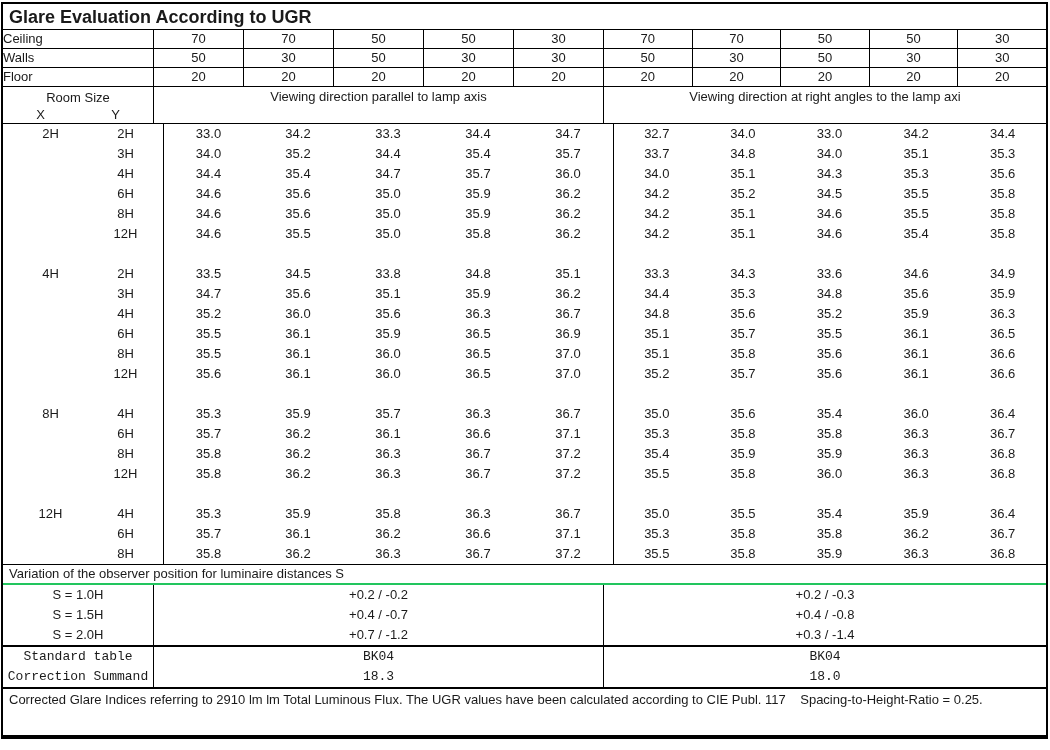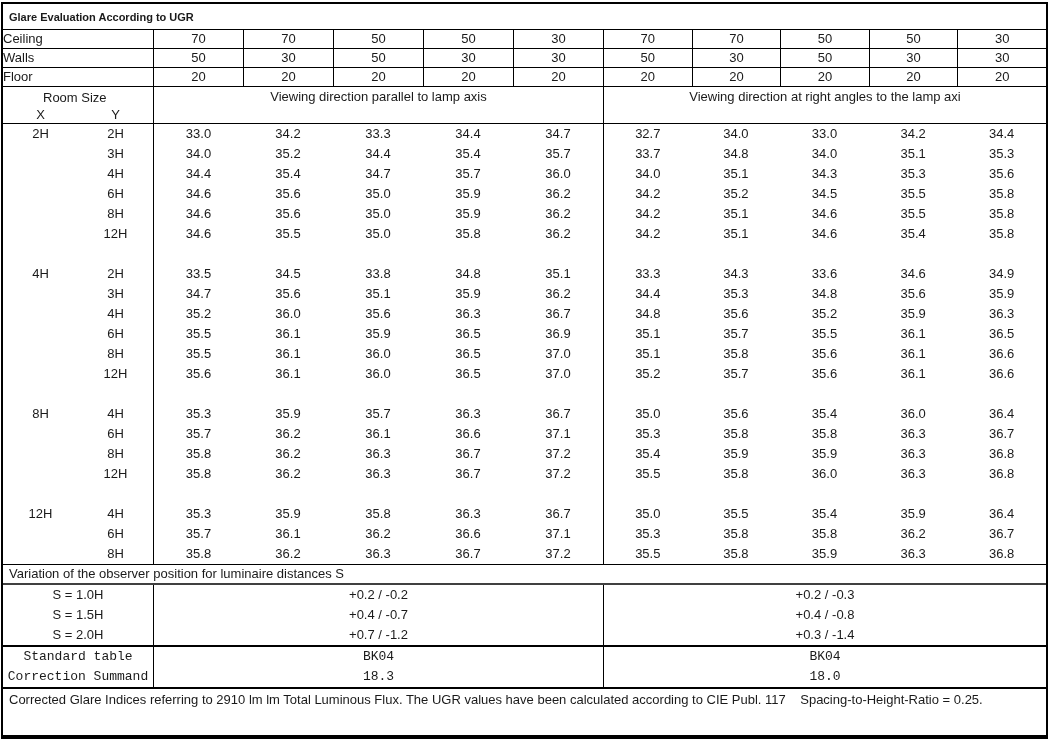--- a/index.html
+++ b/index.html
@@ -16,35 +16,35 @@
   .cols11{display:grid;grid-template-columns:150px repeat(5,90px) repeat(5,1fr);}
   .cols12{display:grid;grid-template-columns:75px 75px repeat(5,90px) repeat(5,1fr);}
   .cols3 {display:grid;grid-template-columns:150px 450px 1fr;}
   .cell{overflow:hidden;white-space:nowrap;}
   .ctr{text-align:center;}
   .lft{text-align:left;}
   .bl{border-left:1.5px solid #000;}
   
   .title-row{
     height:24px;line-height:24px;padding:1px 0 0 6px;
-    font-weight:bold;font-size:11px;border-bottom:1.5px solid #000;
+    font-weight:bold;font-size:18px;border-bottom:1.5px solid #000;
   }
   
   .surface-row{height:18px;line-height:18px;border-bottom:1.5px solid #000;}
   
   .header-row{height:36px;border-bottom:1.5px solid #000;}
   .rs-cell{padding-top:2px;}
-  .rs-line1{height:17px;line-height:17px;text-align:left;padding-left:40px;}
+  .rs-line1{height:17px;line-height:17px;text-align:center;}
   .rs-line2{display:grid;grid-template-columns:75px 75px;height:17px;line-height:17px;}
   .grp-cell{padding-top:2px;text-align:center;}
   
-  .data-row{height:20px;line-height:20px;}
+  .data-row{height:20px;line-height:20px;padding-left:10px;}
   #ugr-body{border-bottom:1.5px solid #000;}
   
-  .variation-heading{height:18px;line-height:18px;padding-left:6px;border-bottom:2px solid #404040;}
+  .variation-heading{height:18px;line-height:18px;padding-left:6px;border-bottom:2px solid #22c55e;}
   .wide-row{height:20px;line-height:20px;}
   #variation-rows{border-bottom:2px solid #000;}
   #summary-rows{border-bottom:2.5px solid #000;font-family:Liberation Mono, monospace;}
   
   .footer-row{height:44px;padding:2px 6px 0 6px;white-space:pre-wrap;line-height:17px;}
 </style>
 </head>
 <body>
 
 <div class="sheet">

